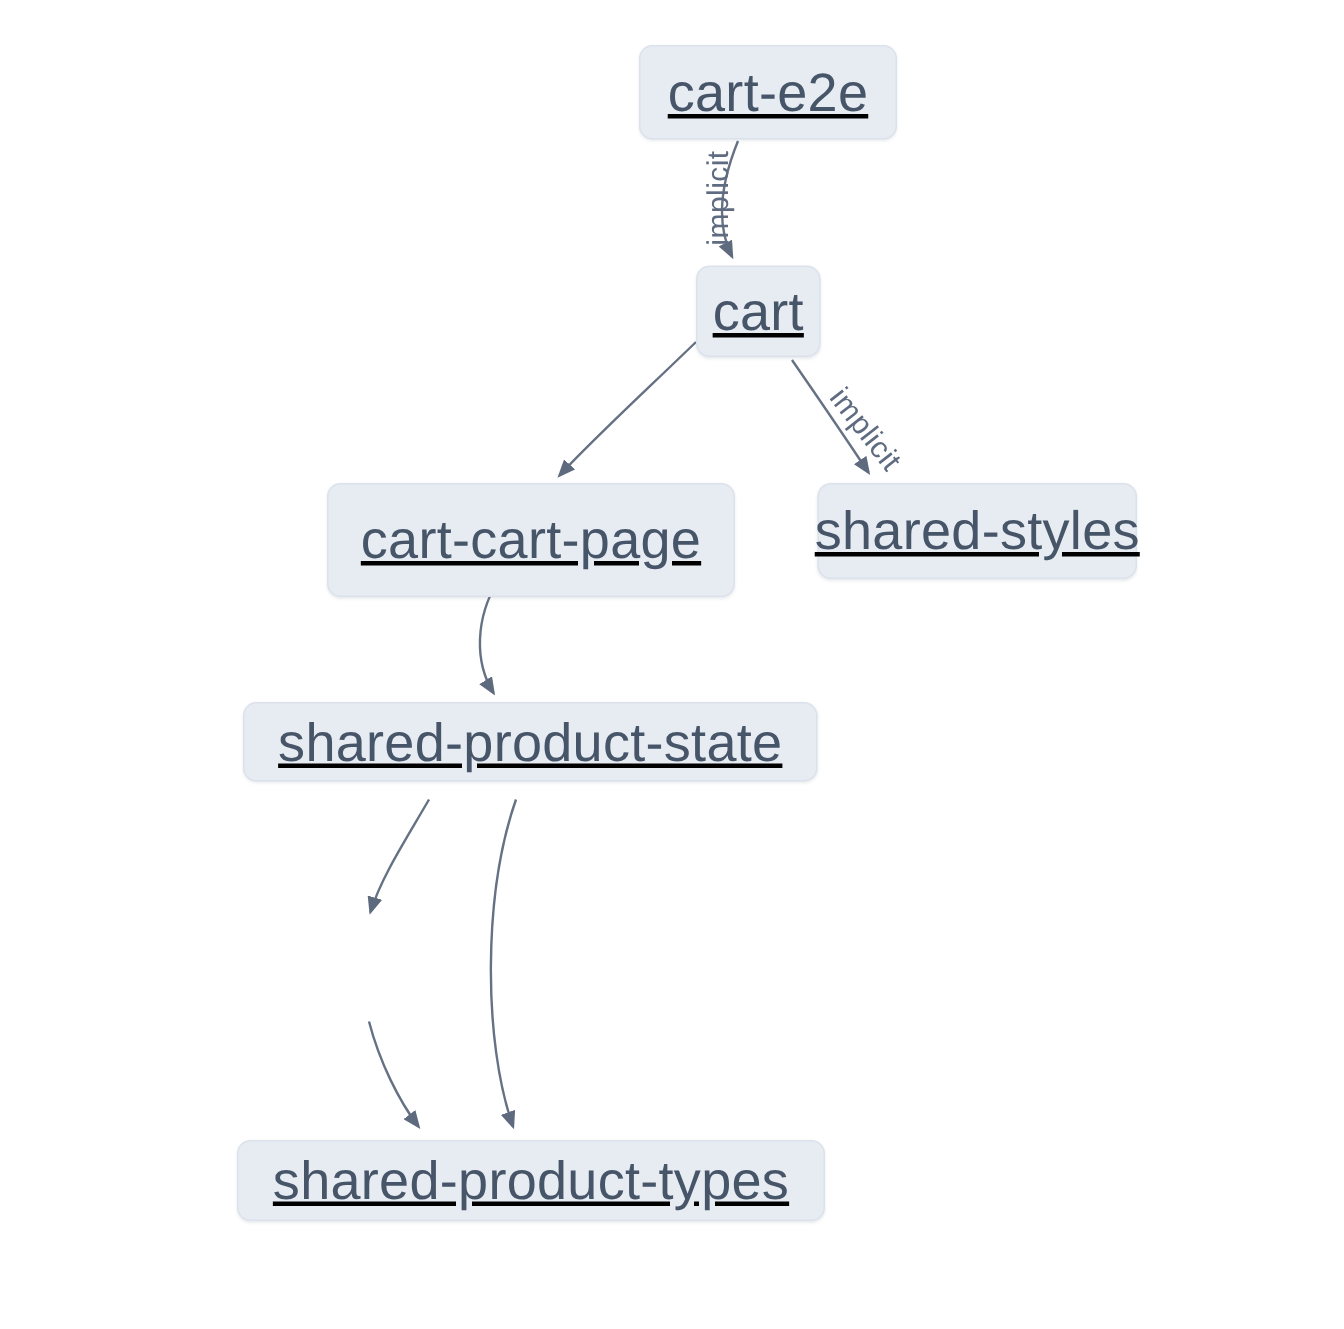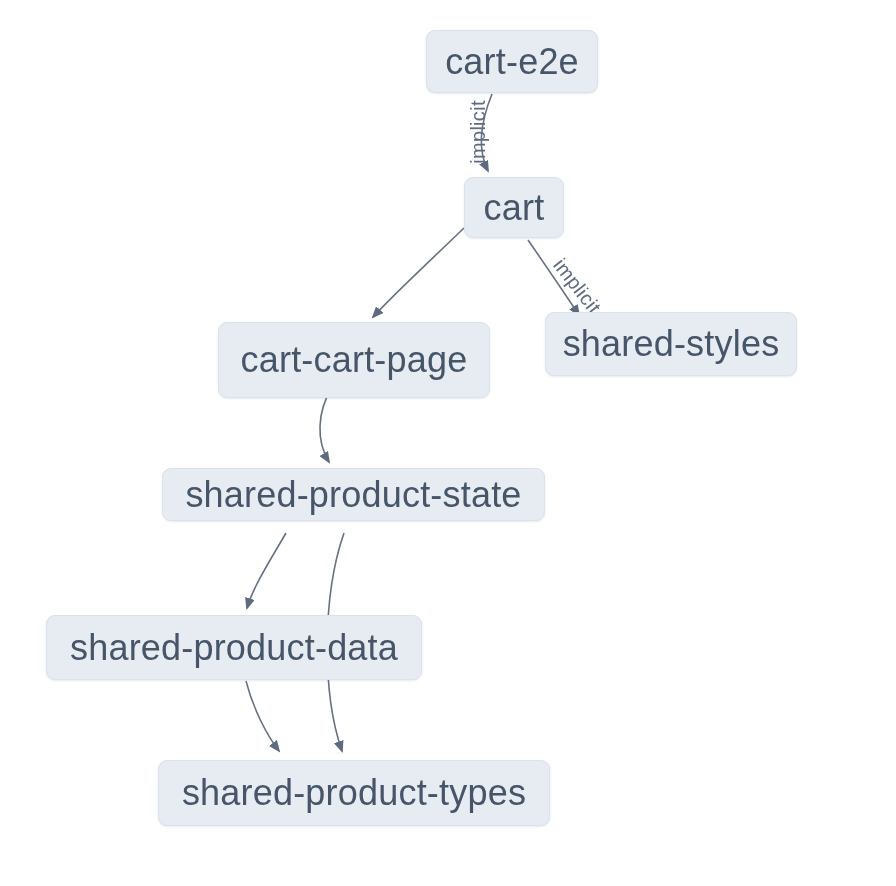--- a/index.html
+++ b/index.html
@@ -38,20 +38,21 @@
     letter-spacing:0.3px;
   }
   .node{
     position:absolute;
     display:flex;align-items:center;justify-content:center;
     background:var(--node-fill);
     border:1px solid var(--node-border);
     border-radius:9px;
     box-shadow:0 1px 2px rgba(100,116,139,0.15);
     cursor:pointer;
+    text-decoration:underline;
   }
   .node span{
     color:var(--node-text);
     font-size:36px;
     font-weight:400;
     white-space:nowrap;
     letter-spacing:0.2px;
   }
 </style>
 </head>
@@ -75,37 +76,34 @@
     <path class="edge" d="M 246 681 C 253 708 266 734 279 751" marker-end="url(#arrow)"></path>
 
     <text class="edge-label" transform="translate(480,132) rotate(-90)">implicit</text>
     <text class="edge-label" transform="translate(576,287) rotate(52)">implicit</text>
   </svg>
 
   <div class="node" style="left:426px;top:30px;width:172px;height:63px">
     <span>cart-e2e</span>
   </div>
 
-  <div class="node" style="left:464px;top:177px;width:100px;height:61px">
+  <div class="node" style="left:464px;top:177px;width:83px;height:61px">
     <span>cart</span>
   </div>
 
   <div class="node" style="left:218px;top:322px;width:272px;height:76px">
     <span>cart-cart-page</span>
   </div>
 
-  <div class="node" style="left:545px;top:312px;width:252px;height:64px">
+  <div class="node" style="left:545px;top:322px;width:213px;height:64px">
     <span>shared-styles</span>
   </div>
 
   <div class="node" style="left:162px;top:468px;width:383px;height:53px">
     <span>shared-product-state</span>
   </div>
 
-  <div class="node" style="left:46px;top:615px;width:376px;height:65px">
-    <span>shared-product-data</span>
-  </div>
 
-  <div class="node" style="left:158px;top:760px;width:392px;height:66px">
+  <div class="node" style="left:158px;top:760px;width:392px;height:54px">
     <span>shared-product-types</span>
   </div>
 
 </div>
 
 </body></html>

